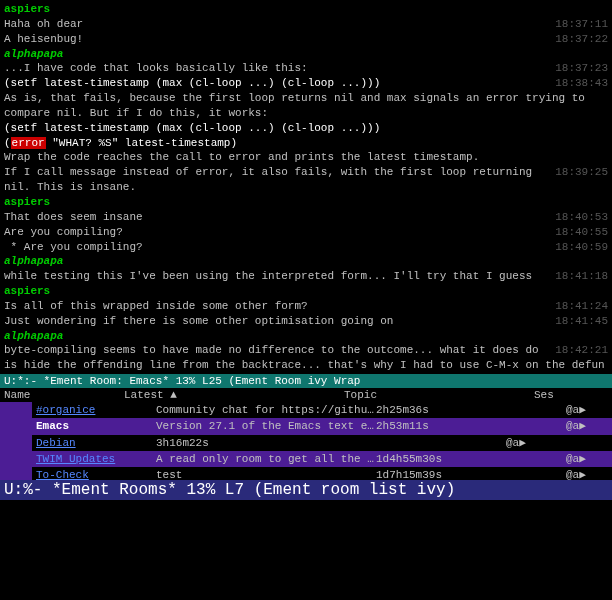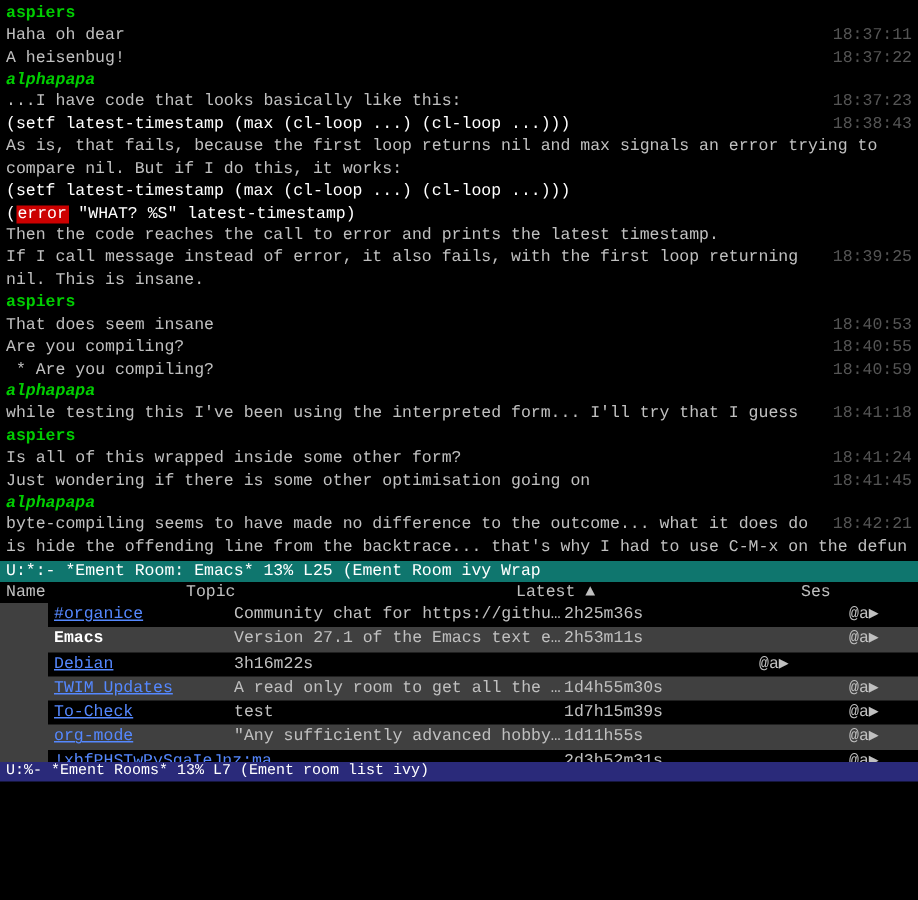--- a/index.html
+++ b/index.html
@@ -49,22 +49,22 @@
     }
     #status-bar-top {
       background: #0f766e;
       color: #ffffff;
       padding: 1px 4px;
       font-size: 11px;
       white-space: nowrap;
       overflow: hidden;
     }
     #room-list-area {
-      background: #404040;
-      height: 120px;
+      background: #4c1d95;
+      height: 92px;
       overflow: hidden;
     }
     #room-list-header {
       display: grid;
       grid-template-columns: 120px 220px 130px 60px 60px;
       background: #000;
       color: #c0c0c0;
       border-bottom: 0px;
       padding: 1px 4px;
     }
@@ -102,21 +102,21 @@
     .room-latest {
       color: #c0c0c0;
     }
     .room-sess {
       color: #c0c0c0;
     }
     #status-bar-bottom {
       background: #2a2a7a;
       color: #ffffff;
       padding: 1px 4px;
-      font-size: 10px;
+      font-size: 16px;
       white-space: nowrap;
     }
     .ts-right {
       float: right;
       color: #555;
     }
   </style>
 </head>
 <body>
 
@@ -124,21 +124,21 @@
     <div class="chat-line"><span class="username username-aspiers">aspiers</span></div>
     <div class="chat-line"><span class="ts-right">18:37:11</span>Haha oh dear</div>
     <div class="chat-line"><span class="ts-right">18:37:22</span>A heisenbug!</div>
     <div class="chat-line"><span class="username username-alphapapa">alphapapa</span></div>
     <div class="chat-line"><span class="ts-right">18:37:23</span>...I have code that looks basically like this:</div>
     <div class="chat-line"><span class="ts-right">18:38:43</span><span class="code-inline">(setf latest-timestamp (max (cl-loop ...) (cl-loop ...)))</span></div>
     <div class="chat-line">As is, that fails, because the first loop returns nil and max signals an error trying to compare nil. But if I do this, it works:</div>
     <div class="chat-line"></div>
     <div class="chat-line"><span class="code-inline">(setf latest-timestamp (max (cl-loop ...) (cl-loop ...)))</span></div>
     <div class="chat-line"><span class="code-inline"><span>(</span><span class="error-keyword">error</span><span> "WHAT? %S" latest-timestamp)</span></span></div>
-    <div class="chat-line">Then the code reaches the call to error and prints the latest timestamp.</div>
+    <div class="chat-line">Wrap the code reaches the call to error and prints the latest timestamp.</div>
     <div class="chat-line"><span class="ts-right">18:39:25</span>If I call message instead of error, it also fails, with the first loop returning nil. This is insane.</div>
     <div class="chat-line"><span class="username username-aspiers">aspiers</span></div>
     <div class="chat-line"><span class="ts-right">18:40:53</span>That does seem insane</div>
     <div class="chat-line"><span class="ts-right">18:40:55</span>Are you compiling?</div>
     <div class="chat-line"><span class="ts-right">18:40:59</span> * Are you compiling?</div>
     <div class="chat-line"><span class="username username-alphapapa">alphapapa</span></div>
     <div class="chat-line"><span class="ts-right">18:41:18</span>while testing this I've been using the interpreted form... I'll try that I guess</div>
     <div class="chat-line"><span class="username username-aspiers">aspiers</span></div>
     <div class="chat-line"><span class="ts-right">18:41:24</span>Is all of this wrapped inside some other form?</div>
     <div class="chat-line"><span class="ts-right">18:41:45</span>Just wondering if there is some other optimisation going on</div>
@@ -146,22 +146,22 @@
     <div class="chat-line"><span class="ts-right">18:42:21</span>byte-compiling seems to have made no difference to the outcome... what it does do is hide the offending line from the backtrace... that's why I had to use C-M-x on the defun</div>
   </div>
 
 <div id="status-bar-top">
   <span>U:*:-  *Ement Room: Emacs*   13% L25    (Ement Room ivy Wrap</span>
 </div>
 
 <div id="room-list-area">
   <div id="room-list-header">
     <span class="col-header">Name</span>
+    <span class="col-header sort-arrow">Latest</span>
     <span class="col-header">Topic</span>
-    <span class="col-header sort-arrow">Latest</span>
     <span class="col-header"></span>
     <span class="col-header">Ses</span>
   </div>
   <div id="room-list-rows">
       <div class="room-row">
         <span class="room-name">#organice</span>
         <span class="room-topic">Community chat for https://githu...</span>
         <span class="room-latest">2h25m36s</span>
         <span></span>
         <span class="room-sess">@a▶</span>

